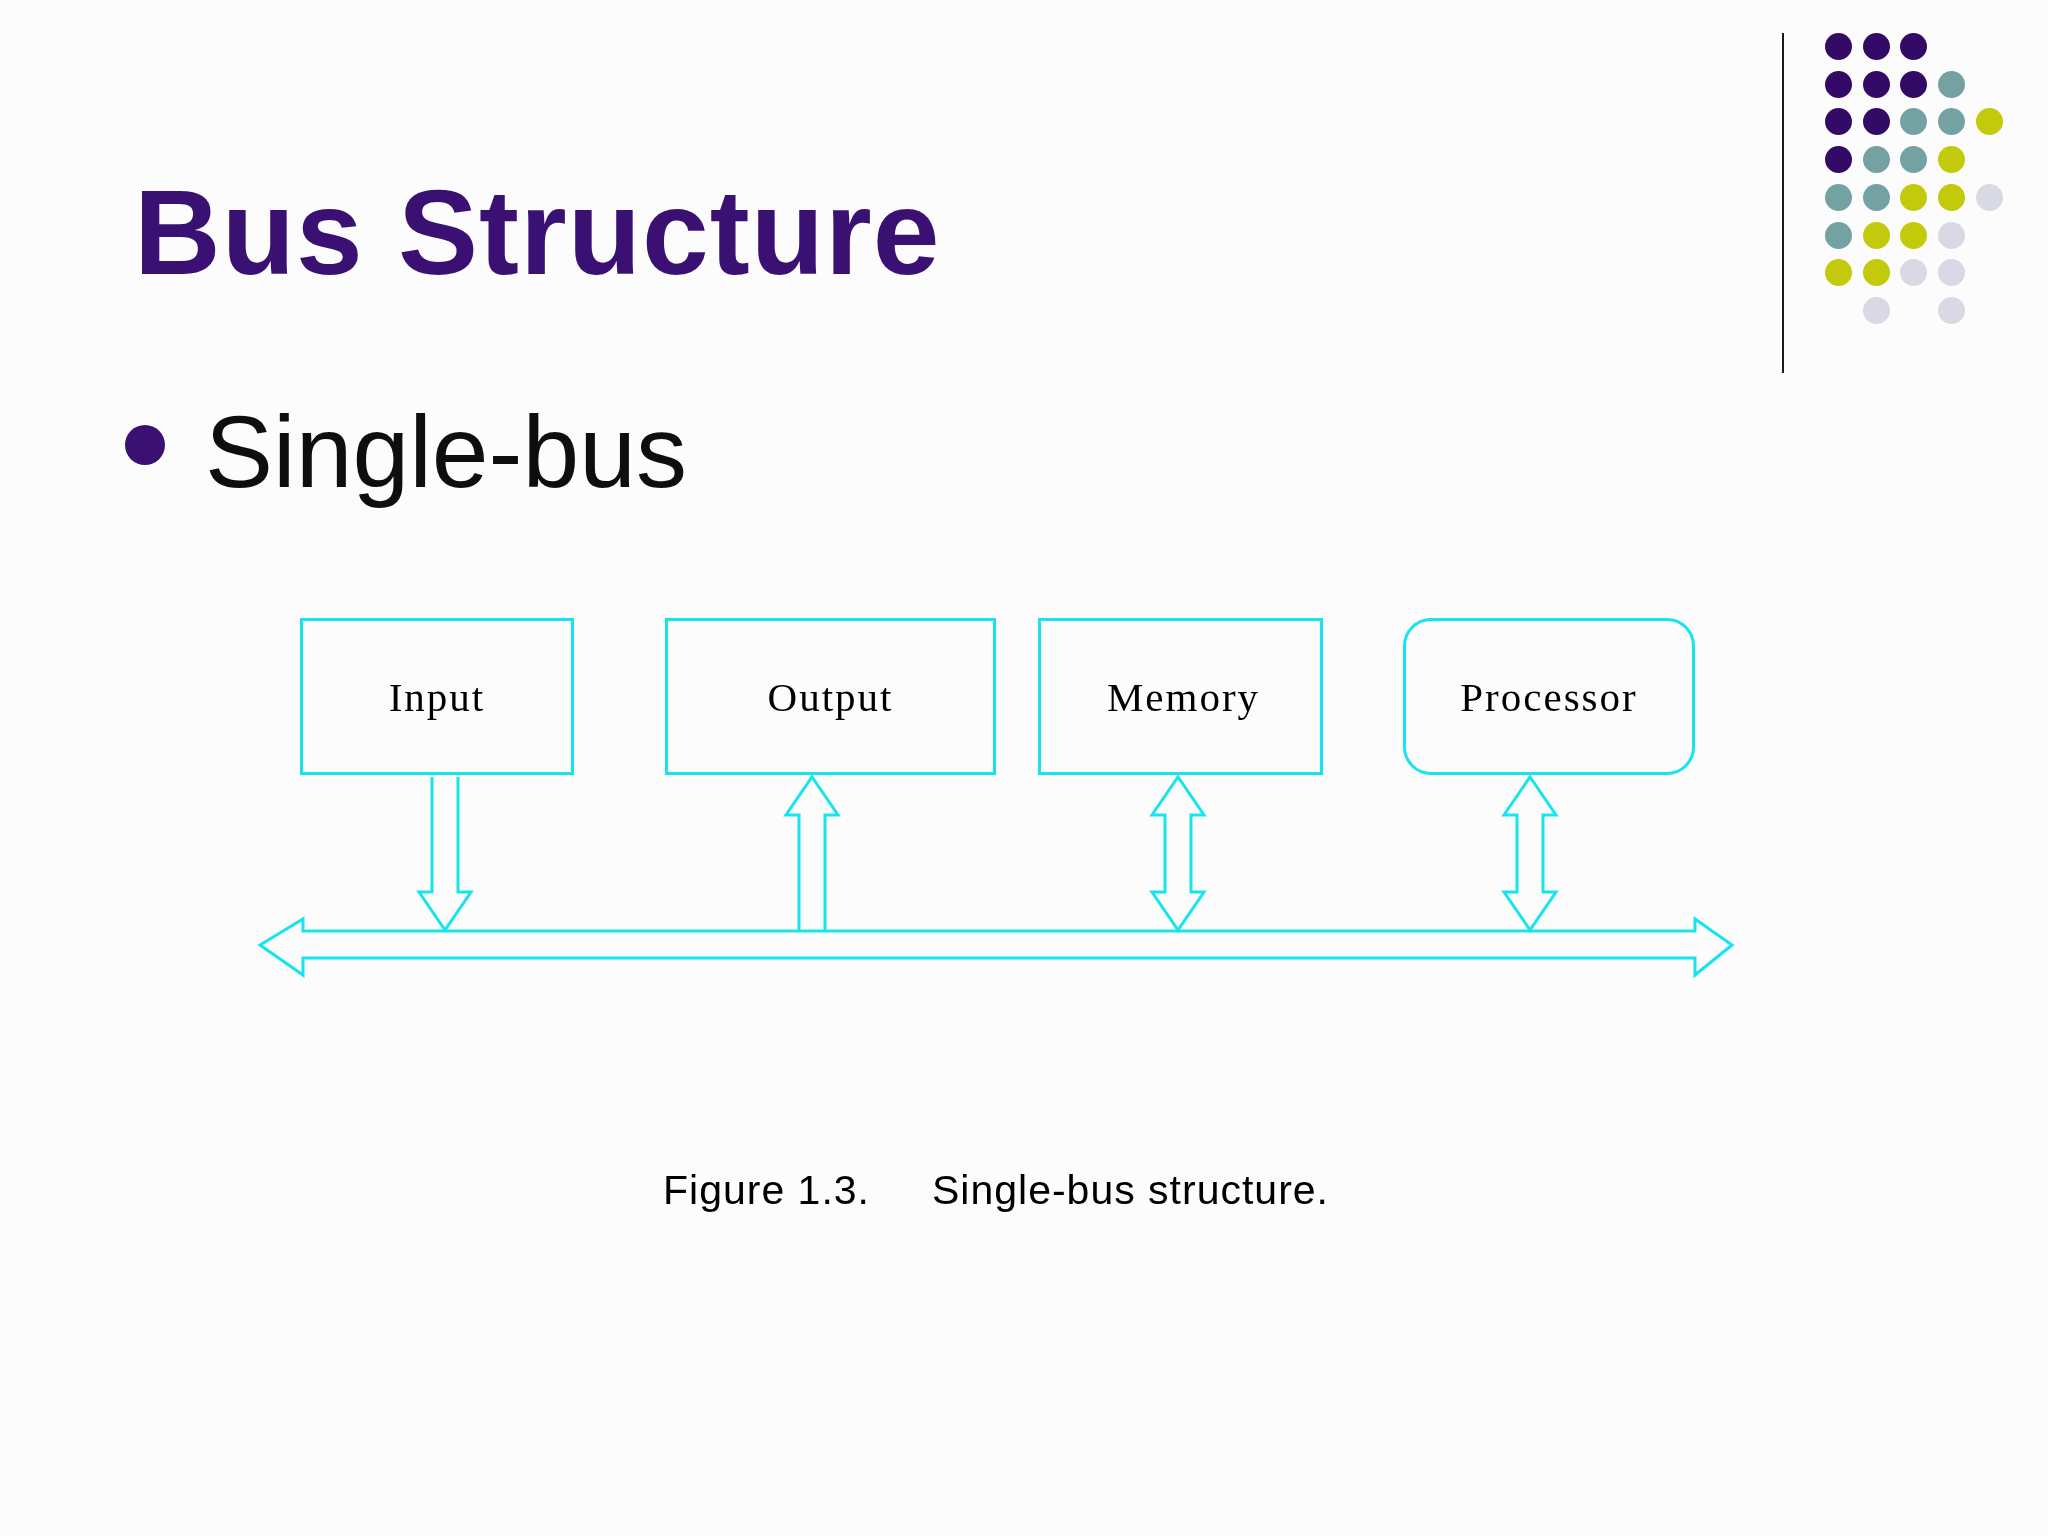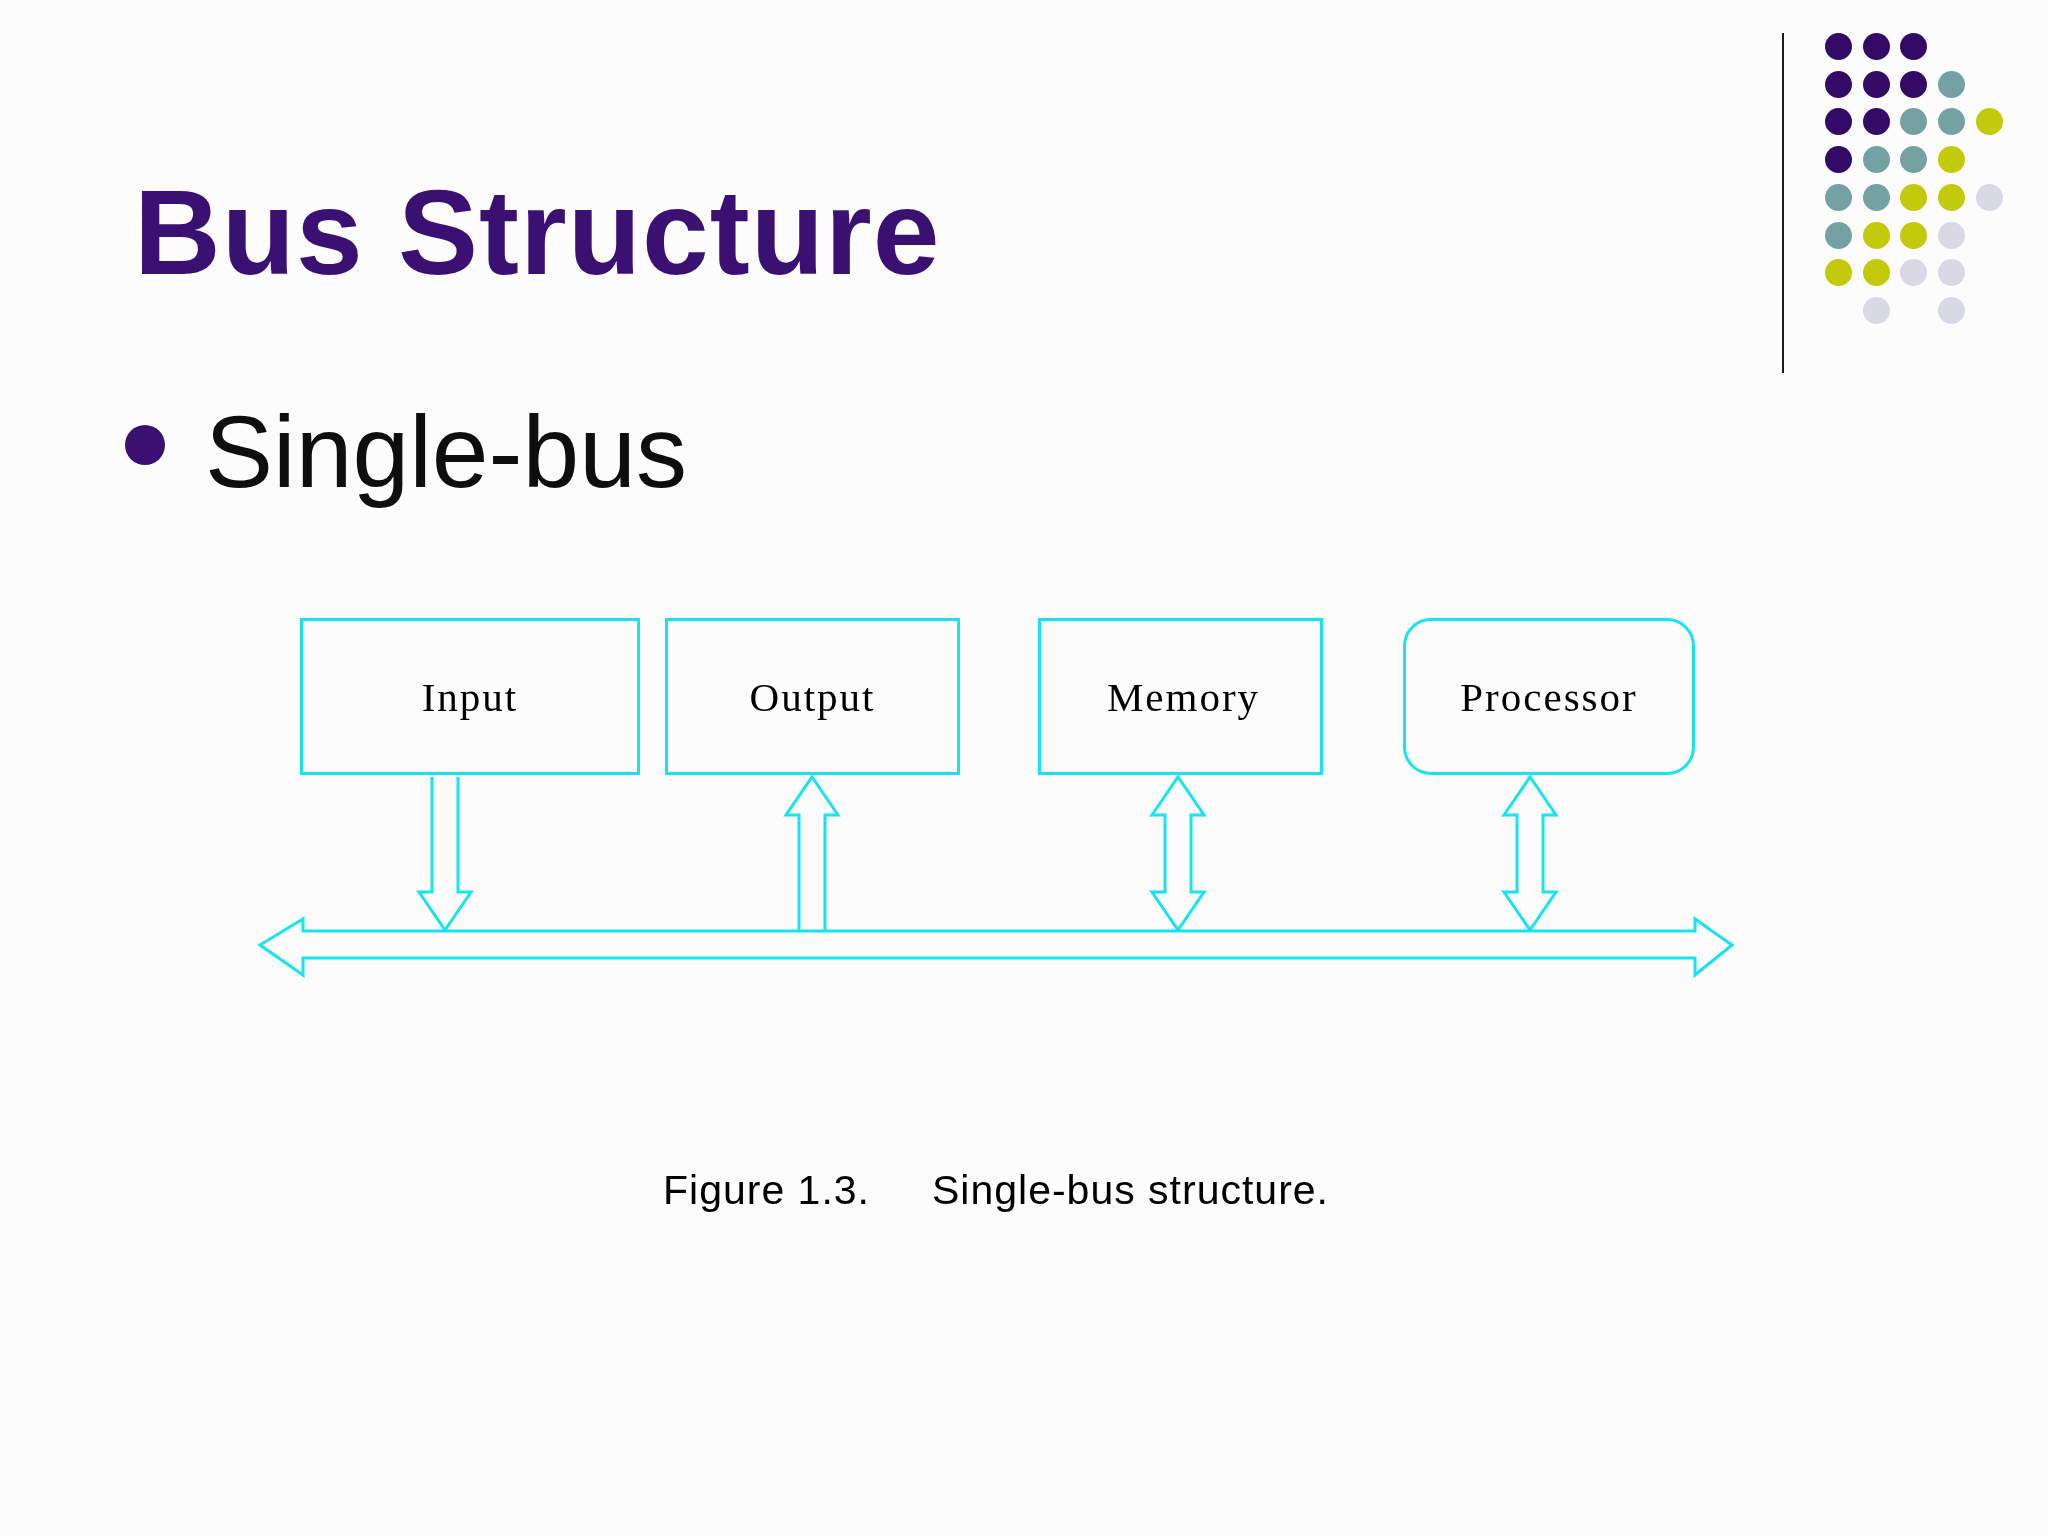--- a/index.html
+++ b/index.html
@@ -44,22 +44,22 @@
   }
 
   
   .diagram-box{
     top:618px;height:157px;
     border:3px solid var(--cyan);
     box-sizing:border-box;
     display:flex;align-items:center;justify-content:center;
     background:transparent;
   }
-  .box-input{left:300px;width:340px;}
-  .box-output{left:665px;width:295px;}
+  .box-input{left:300px;width:274px;}
+  .box-output{left:665px;width:331px;}
   .box-memory{left:1038px;width:285px;padding-left:6px;}
   .box-processor{left:1403px;width:292px;border-radius:28px;}
   .diagram-box .lbl{
     font-family:"Liberation Serif",serif;
     font-size:41px;color:#000;letter-spacing:2px;
     white-space:nowrap;
   }
 
   svg.diagram-arrows{left:0;top:0;}
   .cyan-stroke{

